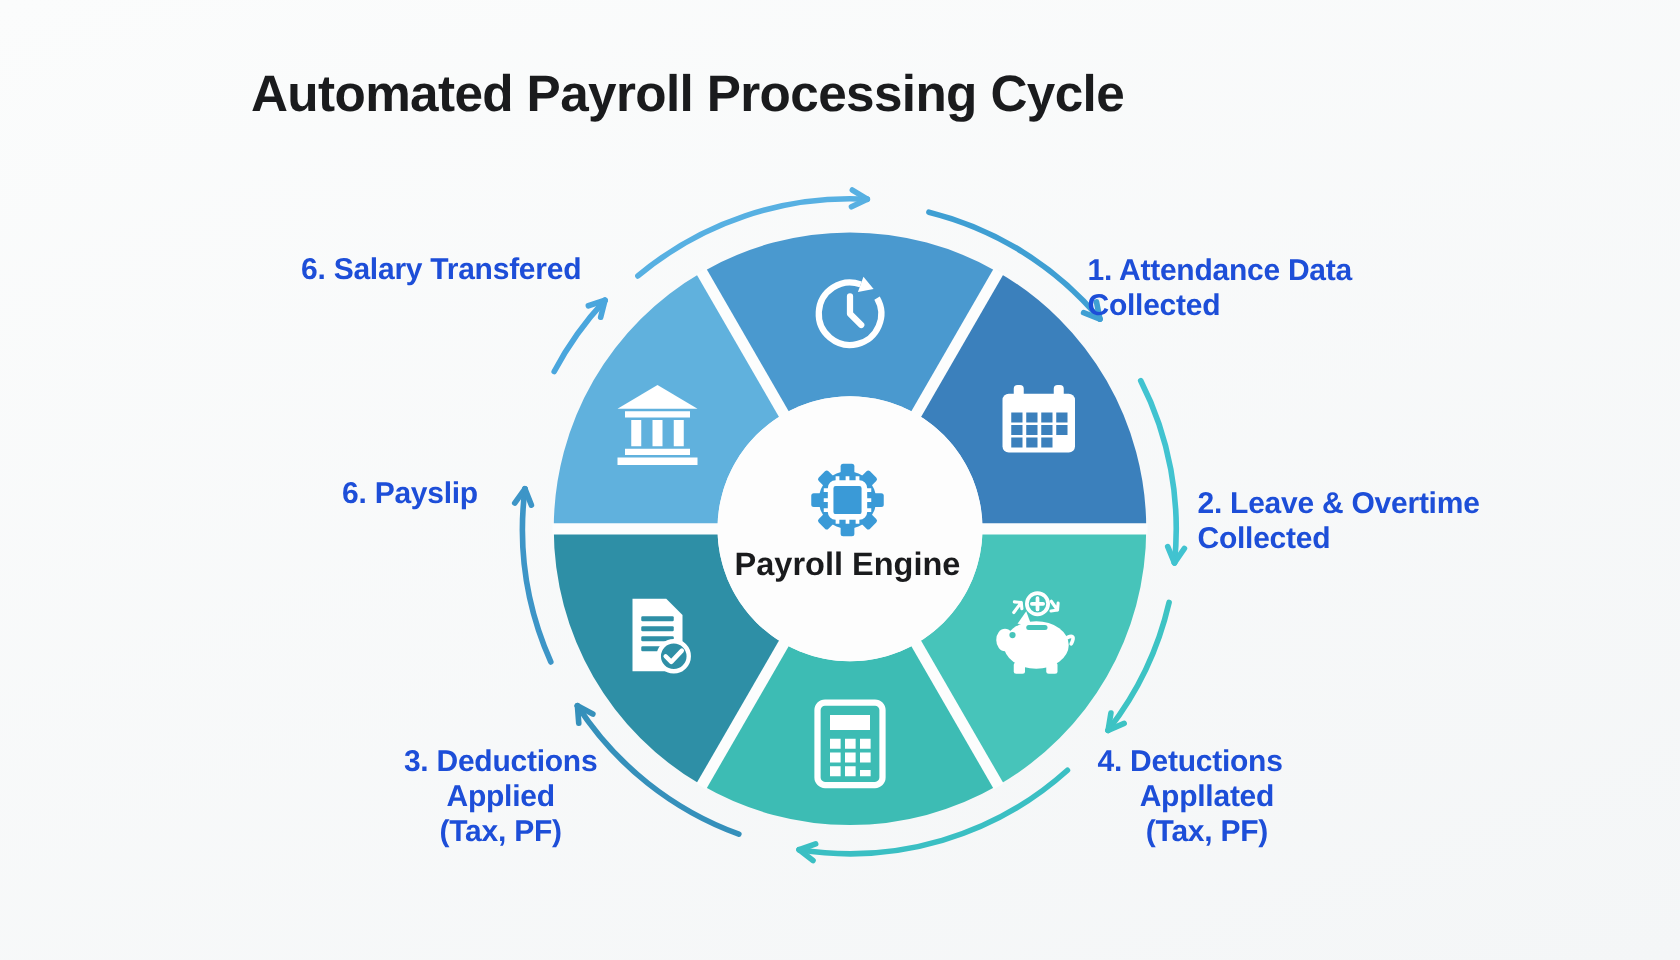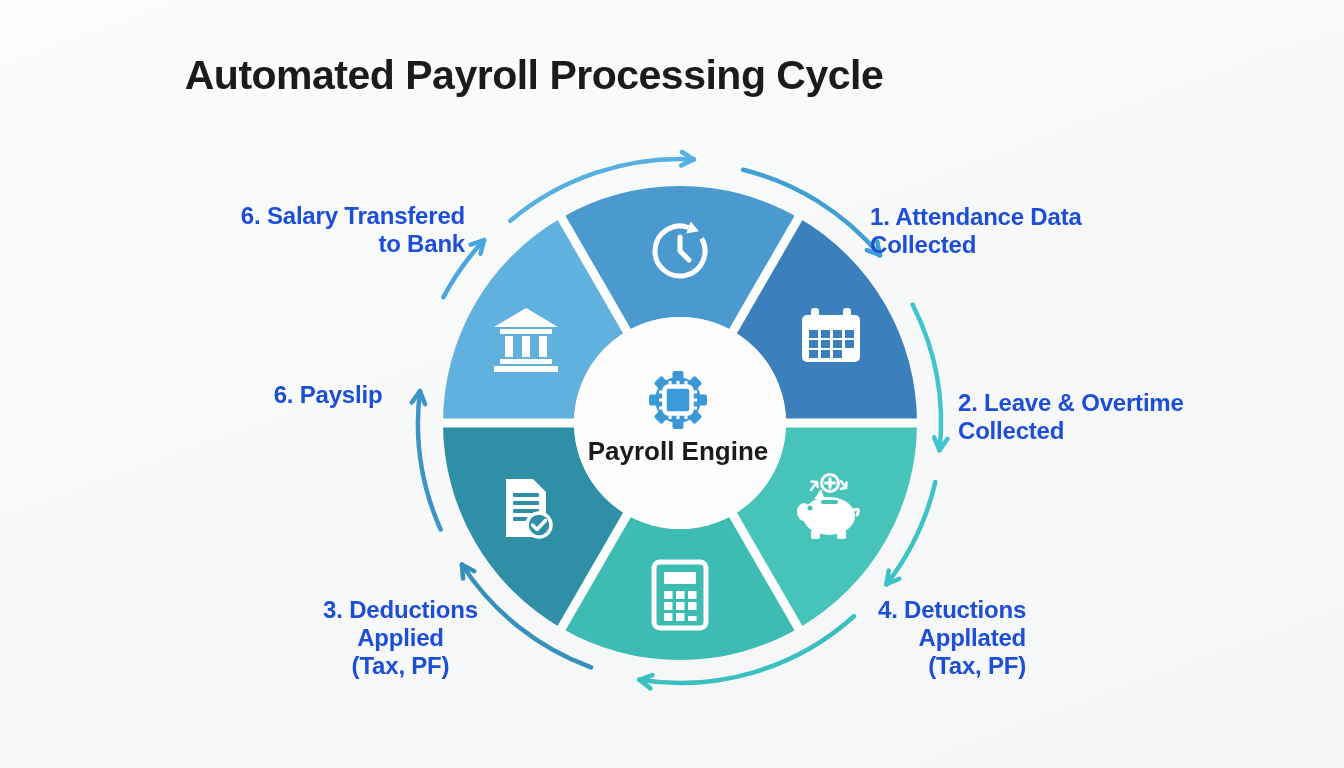--- a/index.html
+++ b/index.html
@@ -6,30 +6,30 @@
   body{
     width:1344px;height:768px;overflow:hidden;
     background:linear-gradient(160deg,#fbfcfc 0%,#f4f6f7 100%);
     font-family:"Liberation Sans","DejaVu Sans",sans-serif;
   }
   .stage{position:relative;width:1344px;height:768px;}
   .diagram-svg{position:absolute;left:0;top:0;}
   .title{
     position:absolute;left:0;top:52px;width:1068px;
     text-align:center;font-size:41px;font-weight:700;
-    letter-spacing:-0.5px;color:#1a1b1d;
+    letter-spacing:-0.5px;color:#1a1b1d;padding-left:16px;
   }
   .lbl{
     position:absolute;font-size:24px;font-weight:700;
     color:#1d4ed8;line-height:28px;letter-spacing:-0.2px;
   }
   .lbl span{display:block;}
   .lbl-step-1{left:870px;top:203px;width:230px;text-align:left;}
   .lbl-step-2{left:958px;top:389px;text-align:left;}
-  .lbl-step-4{left:878px;top:596px;text-align:right;}
+  .lbl-step-4{left:878px;top:596px;text-align:center;}
   .lbl-step-4 span.ind{margin-left:27px;}
   .lbl-step-3{left:298px;top:596px;width:205px;text-align:center;}
   .lbl-step-6p{left:238px;top:381px;width:180px;text-align:center;}
   .lbl-step-6s{left:215px;top:202px;width:250px;text-align:right;}
   .center-label{font-size:26px;font-weight:700;fill:#1a1b1d;}
 </style>
 </head>
 <body>
 
 <div class="stage">
@@ -209,16 +209,15 @@
     <span>Applied</span>
     <span>(Tax, PF)</span>
   </div>
 
   <div class="lbl lbl-step-6p">
     <span>6. Payslip</span>
   </div>
 
   <div class="lbl lbl-step-6s">
     <span>6. Salary Transfered</span>
-    <span>to Bank</span>
   </div>
 
 </div>
 
 </body></html>

